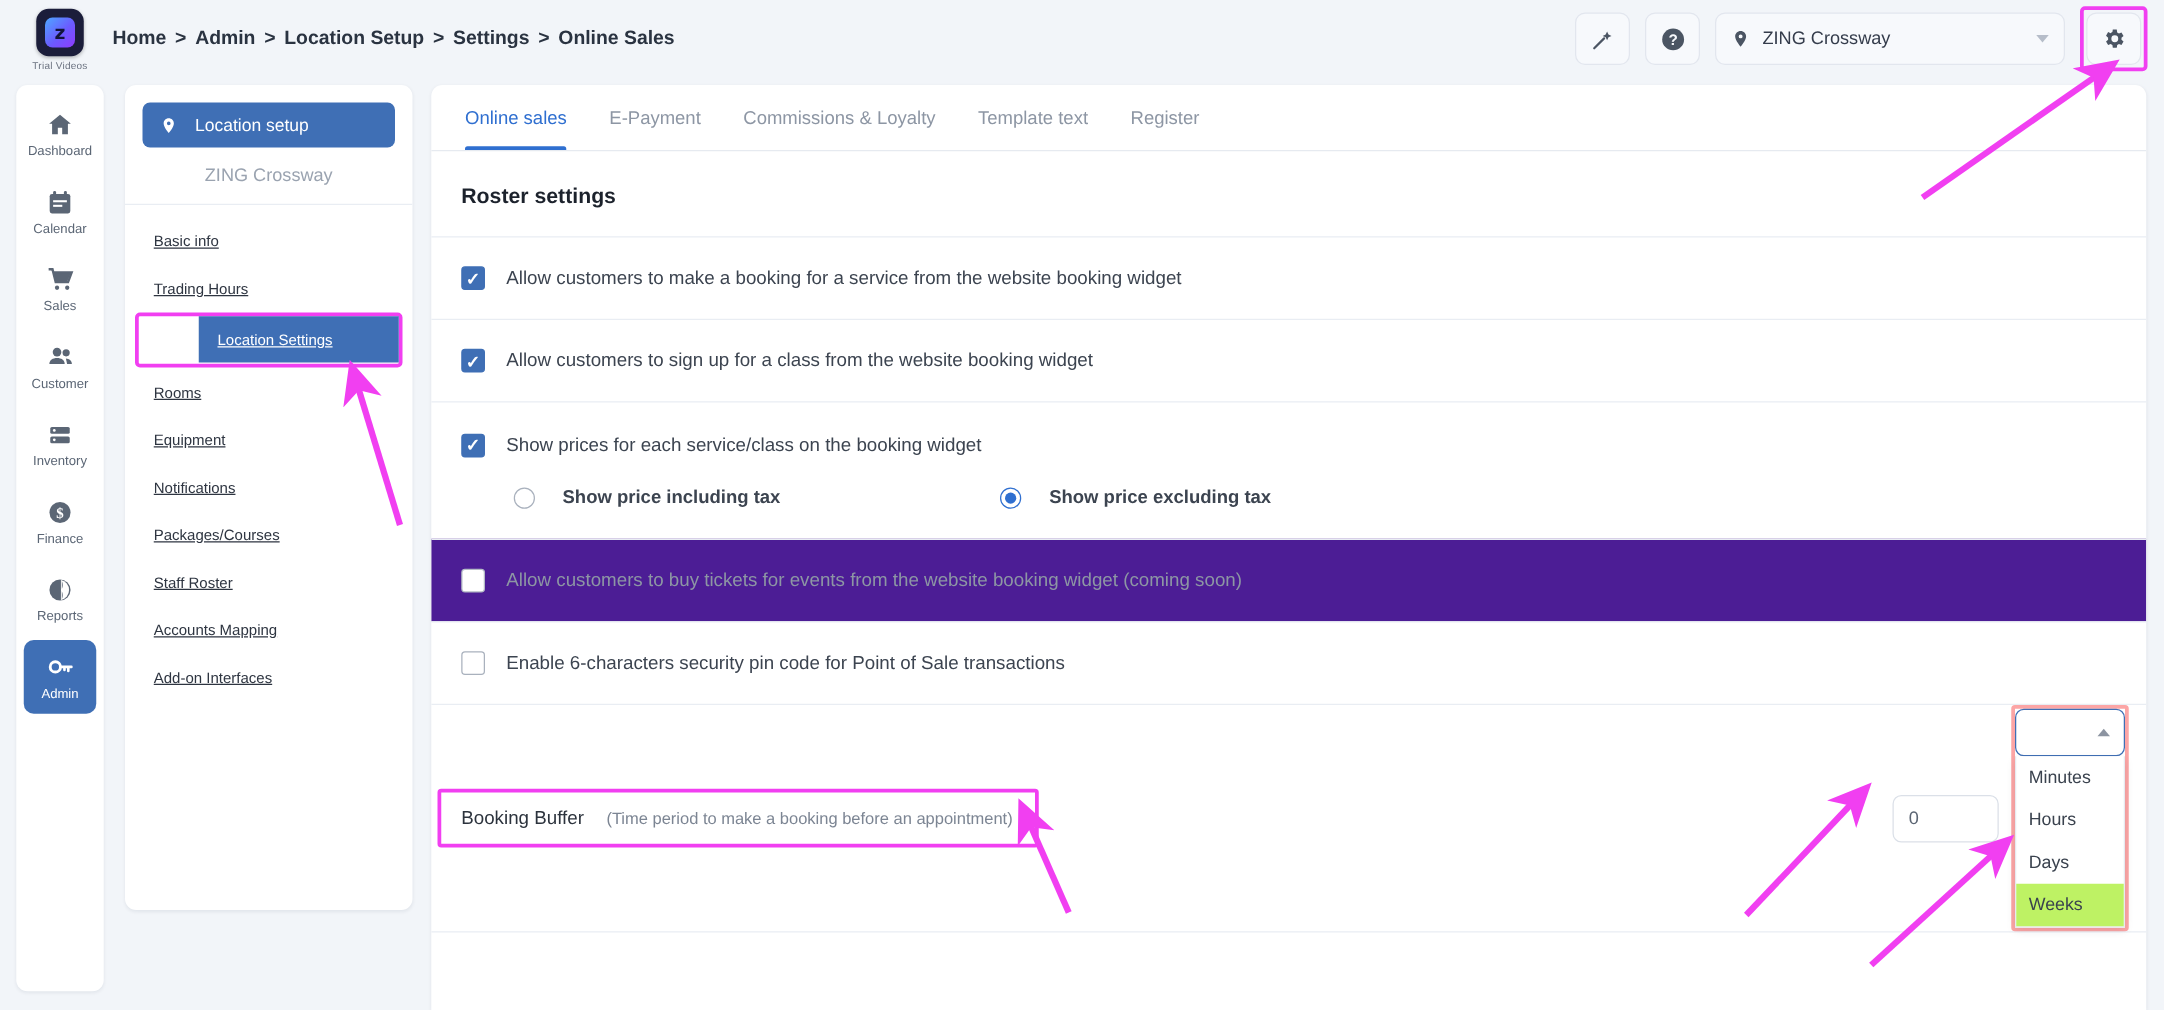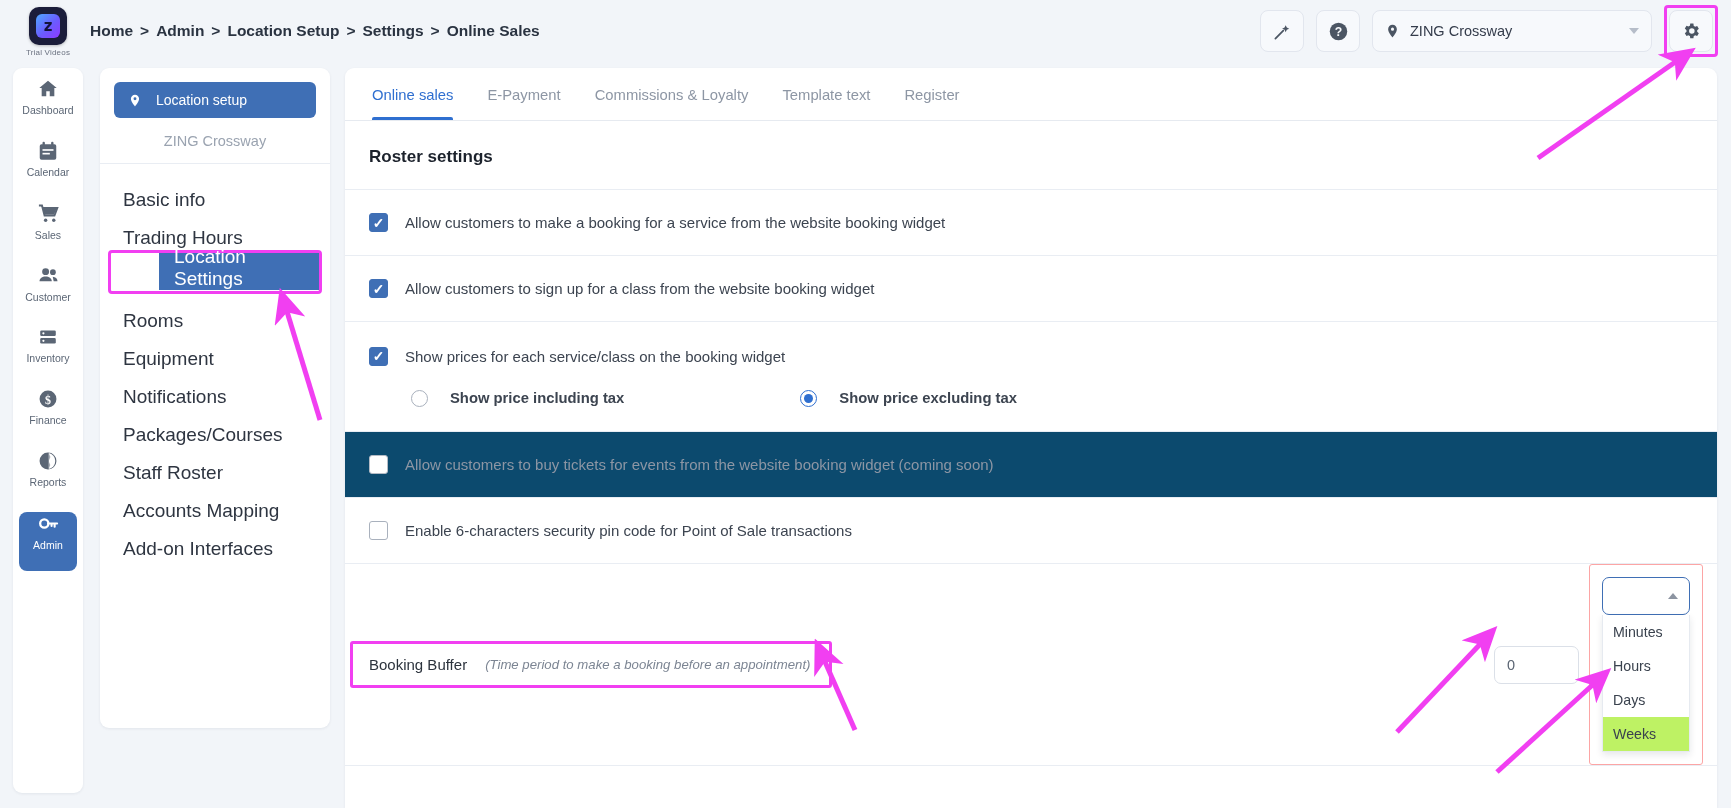--- a/index.html
+++ b/index.html
@@ -67,21 +67,21 @@
   }
 
   
   .rail {
     position: absolute; left: 13px; top: 68px; width: 70px; height: 725px;
     background: #ffffff; border-radius: 9px; box-shadow: 0 1px 3px rgba(15,30,60,.07);
     padding-top: 10px;
   }
   .rail-item {
     width: 58px; margin: 0 auto 3px; height: 59px; border-radius: 8px;
-    display: flex; flex-direction: column; align-items: center; 
+    display: flex; flex-direction: column; align-items: center; justify-content: center;
     gap: 4px; color: #5b6675;
   }
   .rail-item .lbl { font-size: 10.5px; }
   .rail-item.active { background: #3f6fb5; color: #fff; }
 
   
   .subnav {
     position: absolute; left: 100px; top: 68px; width: 230px; height: 660px;
     background: #ffffff; border-radius: 9px; box-shadow: 0 1px 3px rgba(15,30,60,.07);
     overflow: hidden;
@@ -90,22 +90,22 @@
     margin: 14px 14px 0; height: 36px; border-radius: 6px; background: #3f6fb5;
     color: #fff; display: flex; align-items: center; gap: 14px; padding: 0 14px;
     font-size: 14px;
   }
   .subnav-sub {
     height: 46px; display: flex; align-items: center; justify-content: center;
     color: #9aa3b0; font-size: 14.5px; border-bottom: 1px solid #e9edf3;
   }
   .subnav-list { padding-top: 10px; }
   .subnav-item {
-    height: 37px; display: flex; align-items: flex-end; padding: 0 23px;
-    color: #2e3541; font-size: 19px; margin-bottom: 1px;
+    height: 37px; display: flex; align-items: center; padding: 0 23px;
+    color: #2e3541; font-size: 12px; margin-bottom: 1px; text-decoration: underline;
   }
   .subnav-item.active {
     background: #3f6fb5; color: #ffffff;
   }
   .subnav-item-hl {
     border: 3px solid #f13ff1; border-radius: 4px; margin: 0 8px 1px; padding-left: 48px;
   }
   .subnav-item-hl .subnav-item { padding-left: 15px; }
 
   
@@ -130,21 +130,21 @@
   }
   .section-title {
     padding: 26px 0 22px 24px; font-size: 17px; font-weight: bold; color: #1c222c;
   }
 
   .row {
     display: flex; align-items: center; min-height: 66px;
     border-top: 1px solid #e9edf3; padding-left: 24px; padding-right: 24px;
     position: relative;
   }
-  .row.disabled { background: #0c4a6e; }
+  .row.disabled { background: #4c1d95; }
   .row.tall { min-height: 110px; align-items: flex-start; flex-direction: column;
               justify-content: center; }
   .opt-text { font-size: 15px; color: #3c4450; }
   .opt-text.dim { color: #8d96a4; }
 
   .cb {
     width: 19px; height: 19px; border-radius: 3px; margin-right: 17px;
     display: inline-flex; align-items: center; justify-content: center; flex: none;
   }
   .cb.on { background: #3f6fb5; border: 1px solid #3f6fb5; }
@@ -169,31 +169,31 @@
   .radio-label { font-size: 14.8px; font-weight: bold; color: #3c4450; }
 
   
   .buffer-row { display:flex; align-items:center; min-height: 80px; border-top: 1px solid #e9edf3; }
   .buffer-hl {
     border: 3px solid #f13ff1; border-radius: 3px;
     display: flex; align-items: center; gap: 18px;
     padding: 12px 18px 12px 16px; margin-left: 5px;
   }
   .buffer-label { font-size: 15px; color: #2c333d; }
-  .buffer-hint { font-size: 13.2px; color: #7c8593; font-style: italic; }
+  .buffer-hint { font-size: 13.2px; color: #7c8593; }
 
   .buffer-fields {
     margin-left: auto; display: flex; align-items: center; gap: 10px; padding-right: 14px;
   }
   .num-input {
     width: 85px; height: 38px; border: 1px solid #dbe0e8; border-radius: 7px;
     background: #fff; display: flex; align-items: center; padding-left: 12px;
     font-size: 14.5px; color: #5b6573;
   }
-  .select-hl { border: 1px solid #fca5a5; border-radius: 3px; padding: 12px; }
+  .select-hl { border: 3px solid #fca5a5; border-radius: 3px; padding: 0; }
   .select-box {
     width: 88px; height: 38px; border: 1.4px solid #3f6fb5; border-radius: 7px;
     background: #fff; display: flex; align-items: center; justify-content: flex-end;
     padding-right: 11px;
   }
   .caret-up { width:0;height:0;border-left:5px solid transparent;border-right:5px solid transparent;border-bottom:6px solid #8c94a1; }
   .dropdown {
     width: 88px; background: #fff; border: 1px solid #e6eaf0; border-top: none;
     box-shadow: 0 3px 7px rgba(20,30,50,.10);
   }

